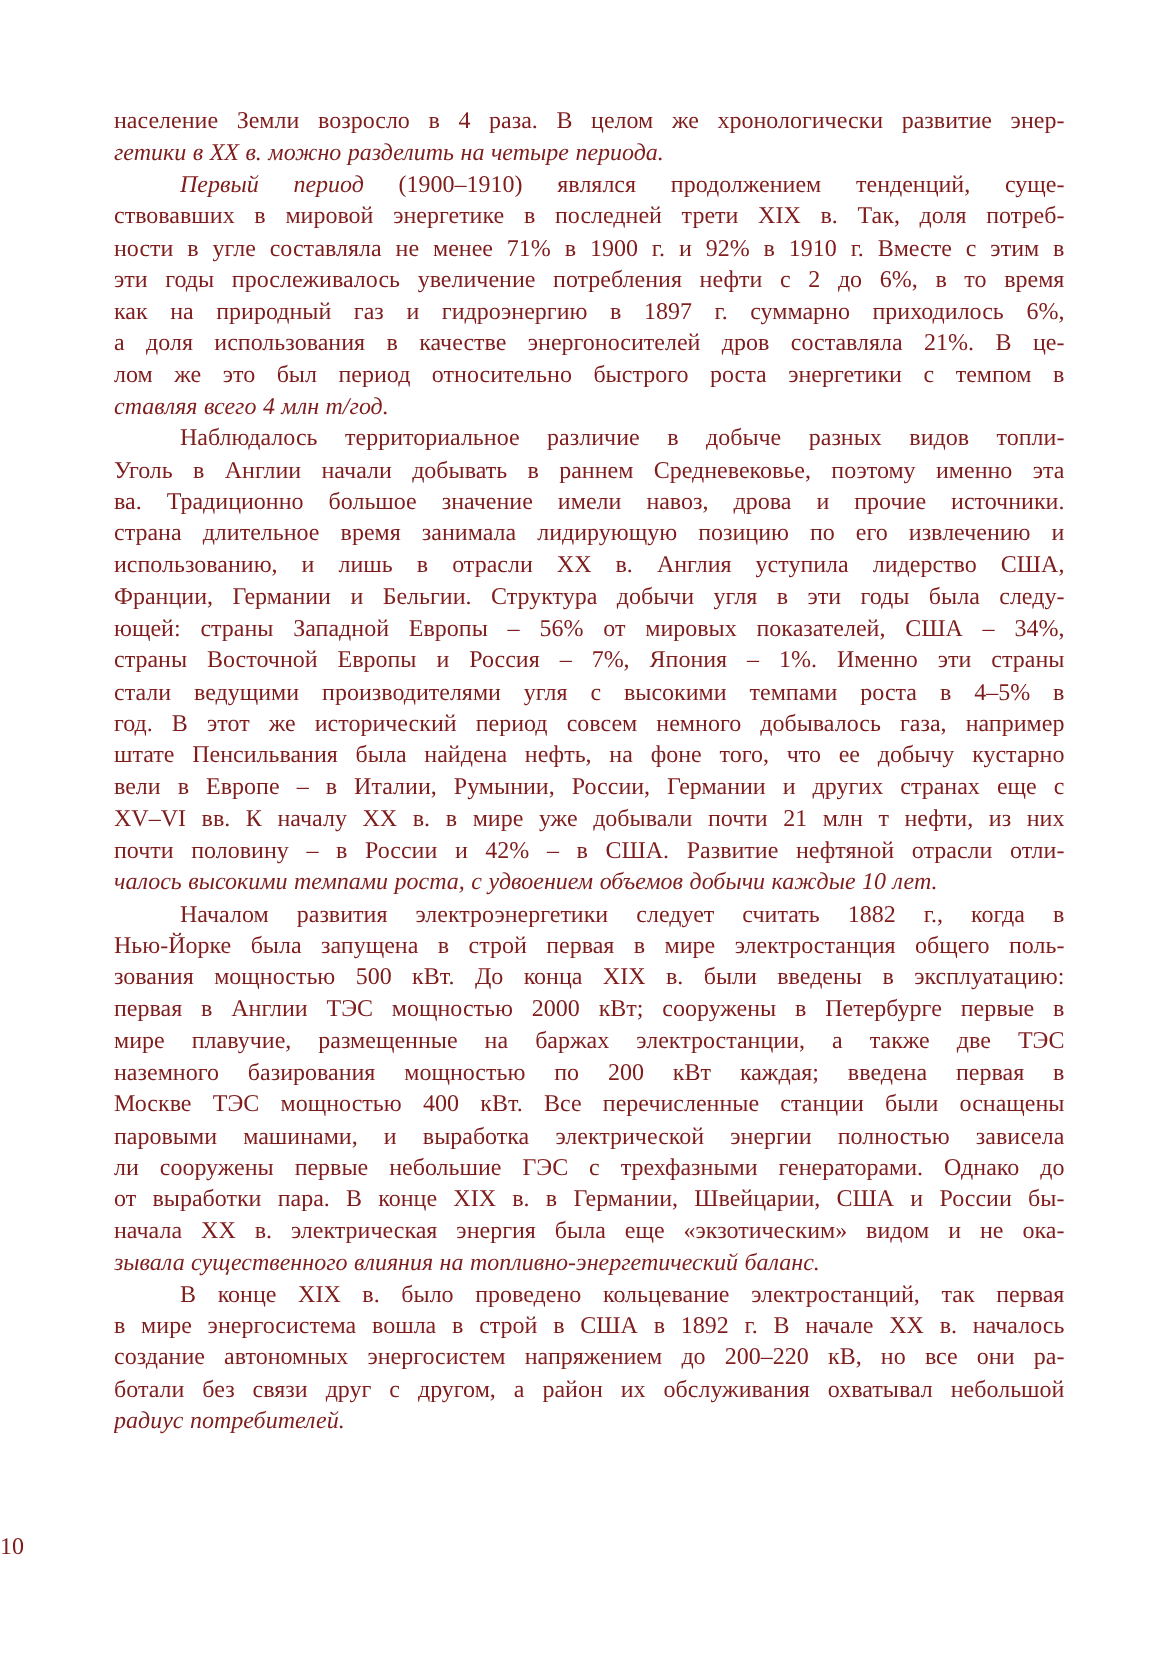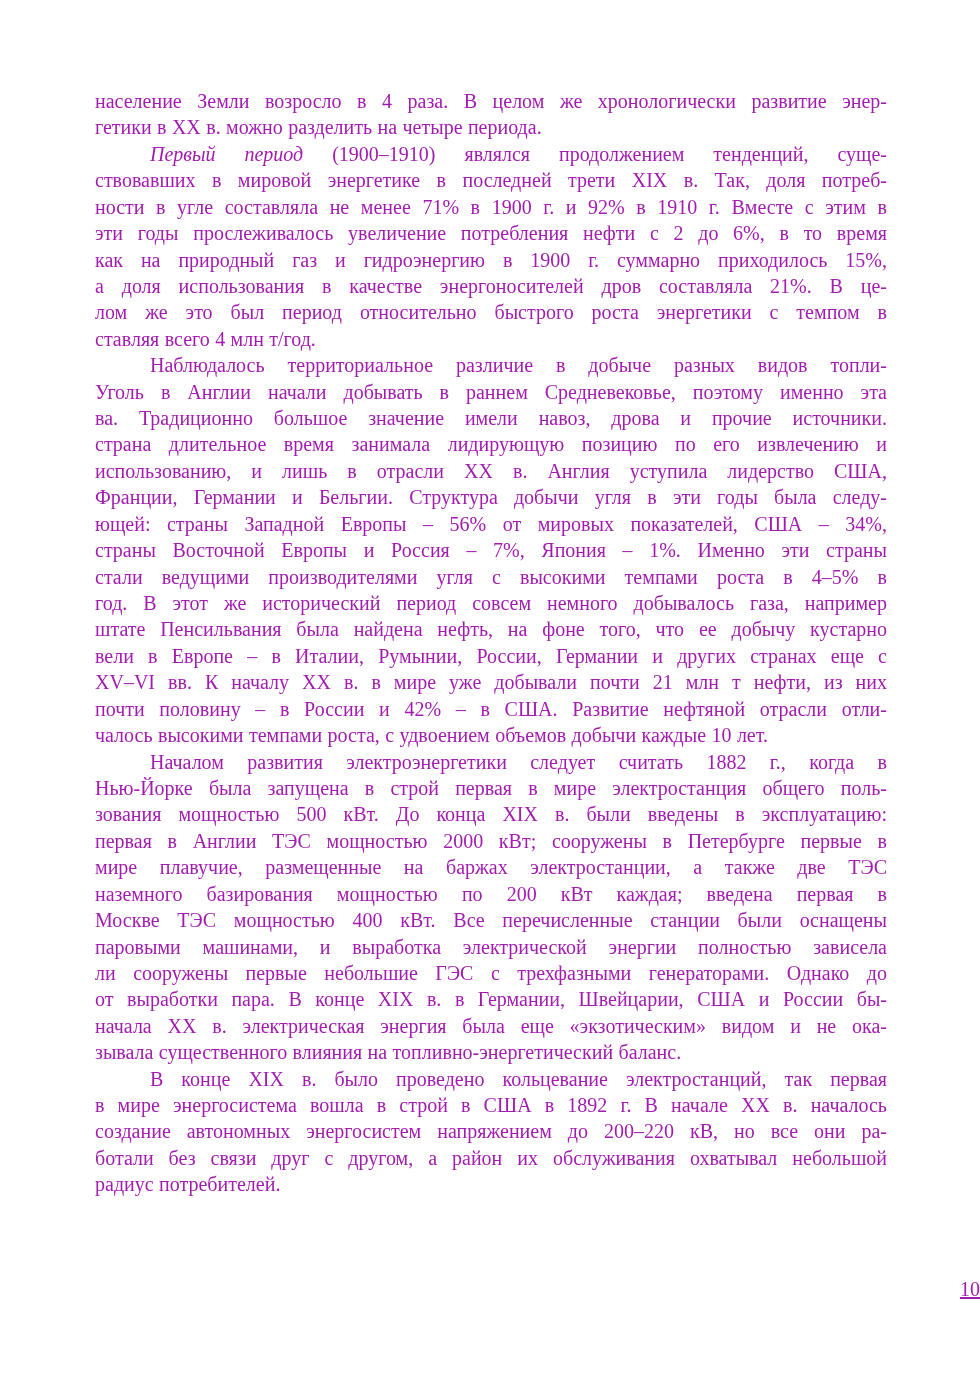--- a/index.html
+++ b/index.html
@@ -7,21 +7,21 @@
     padding: 0;
     background: #ffffff;
   }
   .page {
     position: relative;
     width: 980px;
     height: 1386px;
     background: #ffffff;
     overflow: hidden;
     font-family: "Liberation Serif", "DejaVu Serif", serif;
-    color: #a21caf;
+    color: #7f1d1d;
   }
   .text-block {
     position: absolute;
     left: 95px;
     top: 88px;
     width: 792px;
     font-size: 20px;
   }
   .para {
     margin: 0;
@@ -34,50 +34,50 @@
     text-align-last: justify;
     overflow: hidden;
     white-space: normal;
     word-spacing: 0.02em;
   }
   .line.indent {
     text-indent: 55px;
   }
   .line.last {
     text-align-last: left;
+    font-style: italic;
   }
   .line i {
     font-style: italic;
   }
   .footer {
     position: absolute;
     left: 0;
     top: 1276px;
     width: 980px;
-    text-align: right;
+    text-align: left;
     font-size: 20px;
     line-height: 26px;
-    text-decoration: underline;
   }
 </style>
 </head>
 <body>
 
 <div class="page">
   <div class="text-block">
       <div class="para">
         <div class="line">население Земли возросло в 4 раза. В целом же хронологически развитие энер-</div>
         <div class="line last">гетики в XX в. можно разделить на четыре периода.</div>
       </div>
       <div class="para">
         <div class="line indent"><i>Первый период</i> (1900–1910) являлся продолжением тенденций, суще-</div>
         <div class="line">ствовавших в мировой энергетике в последней трети XIX в. Так, доля потреб-</div>
         <div class="line">ности в угле составляла не менее 71% в 1900 г. и 92% в 1910 г. Вместе с этим в</div>
         <div class="line">эти годы прослеживалось увеличение потребления нефти с 2 до 6%, в то время</div>
-        <div class="line">как на природный газ и гидроэнергию в 1900 г. суммарно приходилось 15%,</div>
+        <div class="line">как на природный газ и гидроэнергию в 1897 г. суммарно приходилось 6%,</div>
         <div class="line">а доля использования в качестве энергоносителей дров составляла 21%. В це-</div>
         <div class="line">лом же это был период относительно быстрого роста энергетики с темпом в</div>
         <div class="line last">ставляя всего 4 млн т/год.</div>
       </div>
       <div class="para">
         <div class="line indent">Наблюдалось территориальное различие в добыче разных видов топли-</div>
         <div class="line">Уголь в Англии начали добывать в раннем Средневековье, поэтому именно эта</div>
         <div class="line">ва. Традиционно большое значение имели навоз, дрова и прочие источники.</div>
         <div class="line">страна длительное время занимала лидирующую позицию по его извлечению и</div>
         <div class="line">использованию, и лишь в отрасли XX в. Англия уступила лидерство США,</div>

